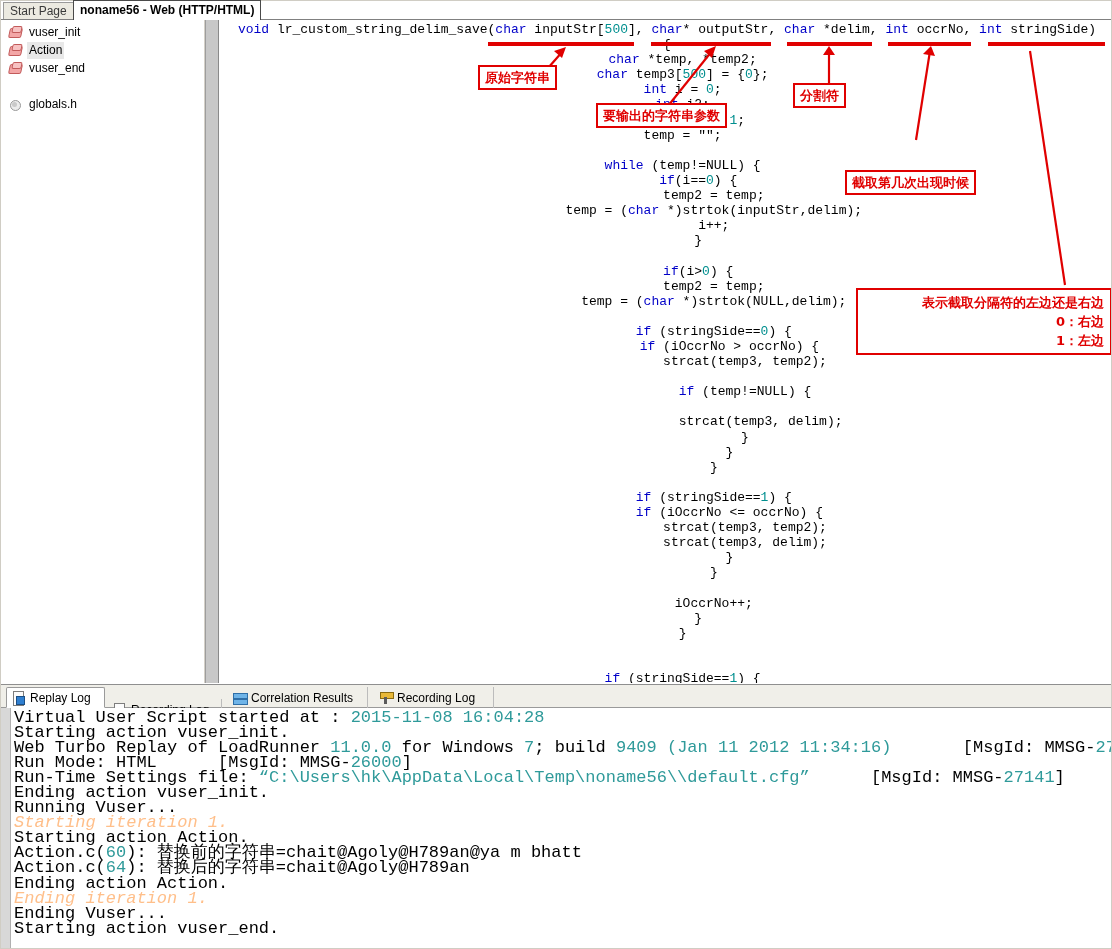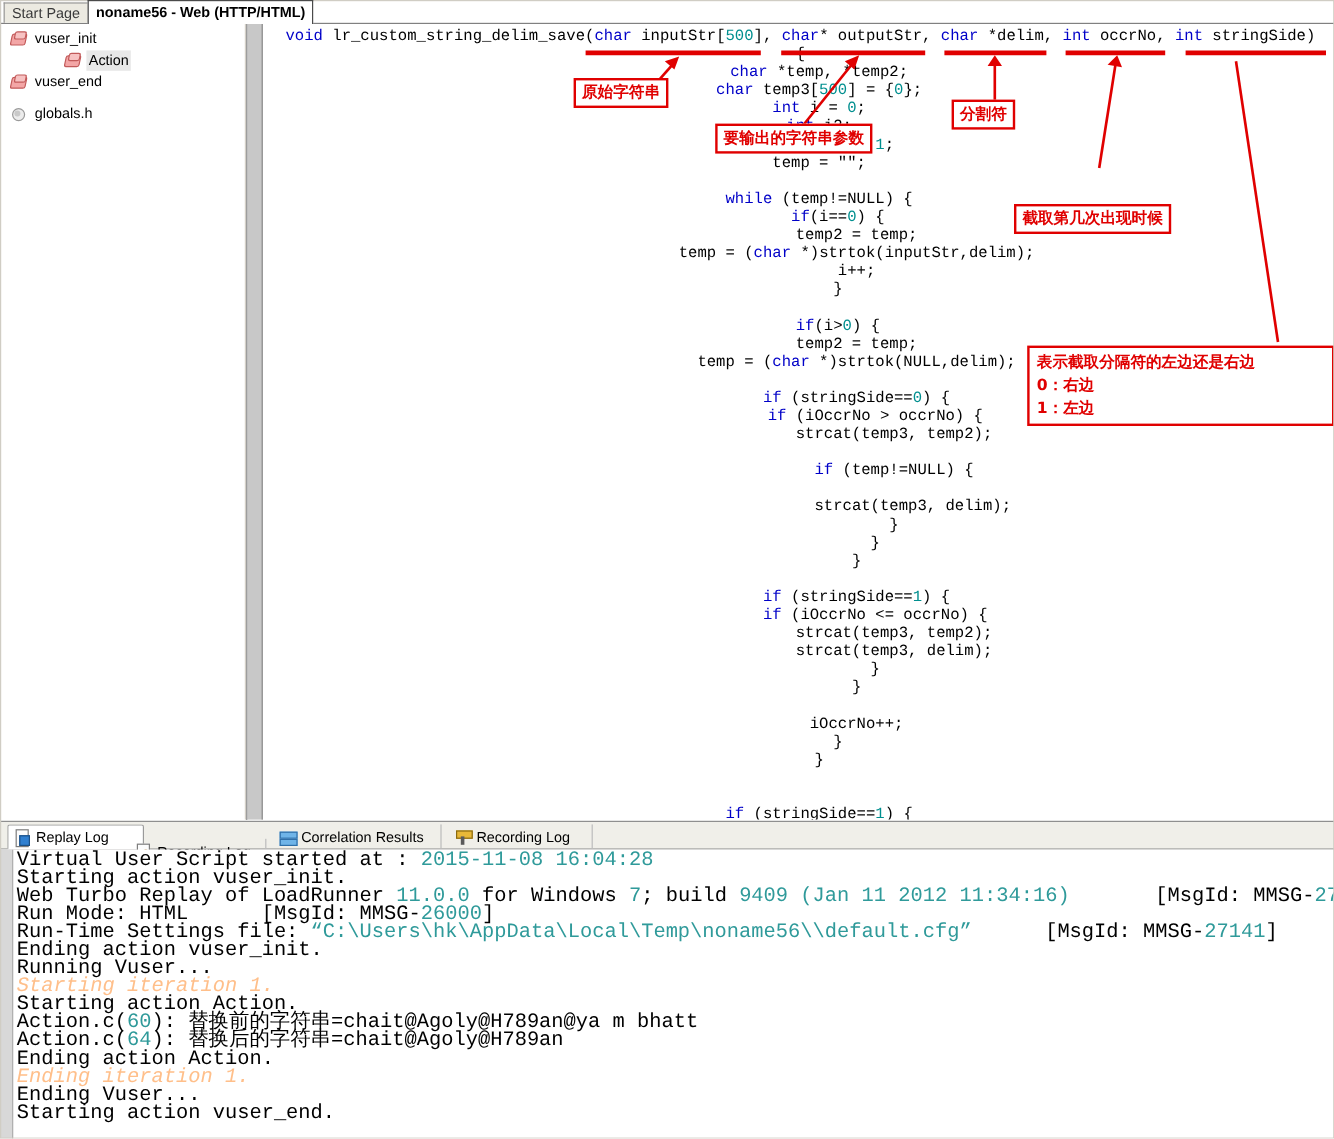--- a/index.html
+++ b/index.html
@@ -171,20 +171,21 @@
   .kw  { color: #0000c8; }
   .num { color: #008f8f; }
   .str { color: #000000; }
 
   
   .anno-layer {
     position: absolute;
     left: 0; top: 0;
     width: 1112px; height: 949px;
     pointer-events: none;
+    text-align: right;
   }
   .anno-box {
     position: absolute;
     border: 2px solid #e00000;
     background: #ffffff;
     color: #e00000;
     font-family: "DejaVu Sans", "Liberation Sans", sans-serif;
     font-weight: bold;
     font-size: 13px;
     line-height: 17px;
@@ -333,29 +334,29 @@
   <div class="tabbar">
     <div class="doctab start">Start Page</div>
     <div class="doctab active">noname56 - Web (HTTP/HTML)</div>
   </div>
 
   <div class="tree-panel">
     <div class="tree-item" style="top:0px;margin-top:4px;">
       <span class="ico action"></span>
       <span class="label">vuser_init</span>
     </div>
-    <div class="tree-item selected" style="margin-top:1px;margin-left:45px;">
+    <div class="tree-item selected" style="margin-top:1px;">
       <span class="ico action"></span>
       <span class="label">Action</span>
     </div>
     <div class="tree-item" style="margin-top:1px;">
       <span class="ico action"></span>
       <span class="label">vuser_end</span>
     </div>
-    <div class="tree-item" style="margin-top:9px;">
+    <div class="tree-item" style="margin-top:19px;">
       <span class="ico header"></span>
       <span class="label">globals.h</span>
     </div>
   </div>
 
   <div class="gutter-line"></div>
   <div class="v-splitter"></div>
 
   <div class="code-panel">
     <pre class="code" id="code-out"><span class="kw">void</span> lr_custom_string_delim_save(<span class="kw">char</span> inputStr[<span class="num">500</span>], <span class="kw">char</span>* outputStr, <span class="kw">char</span> *delim, <span class="kw">int</span> occrNo, <span class="kw">int</span> stringSide)
@@ -431,21 +432,21 @@
     <div class="anno-box" style="left:478px; top:65px;">原始字符串</div>
     <div class="anno-box" style="left:596px; top:103px;">要输出的字符串参数</div>
     <div class="anno-box" style="left:793px; top:83px;">分割符</div>
     <div class="anno-box" style="left:845px; top:144px;margin-top:26px;">截取第几次出现时候</div>
     <div class="anno-box multi" style="left:856px; top:288px; width:256px;">表示截取分隔符的左边还是右边
 0：右边
 1：左边</div>
   </div>
 
   <div class="log-tabbar">
-    <div class="logtab active" style="left:6px;width:114px;">
+    <div class="logtab active" style="left:6px;width:99px;">
       <span class="tico replay"></span>
       <span>Replay Log</span>
     </div>
     <div class="logtab" style="left:108px;width:114px;margin-top:12px;">
       <span class="tico recording"></span>
       <span>Recording Log</span>
     </div>
     <div class="logtab" style="left:228px;width:140px;">
       <span class="tico correlation"></span>
       <span>Correlation Results</span>

